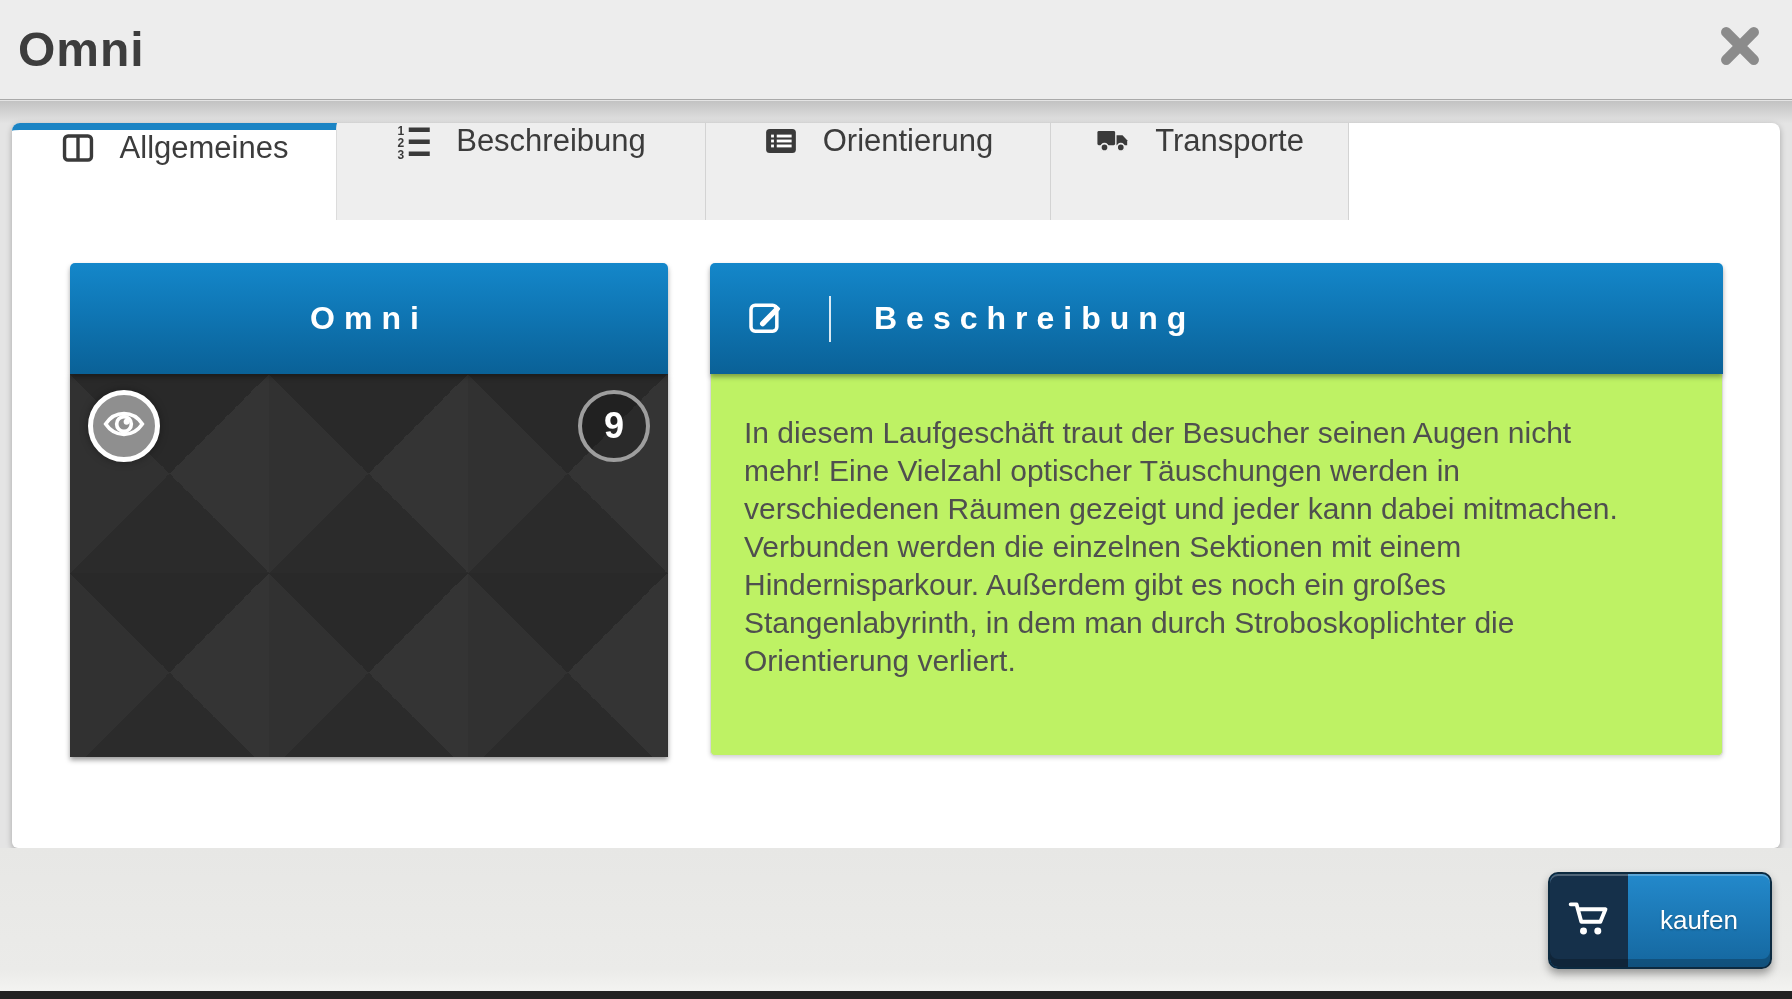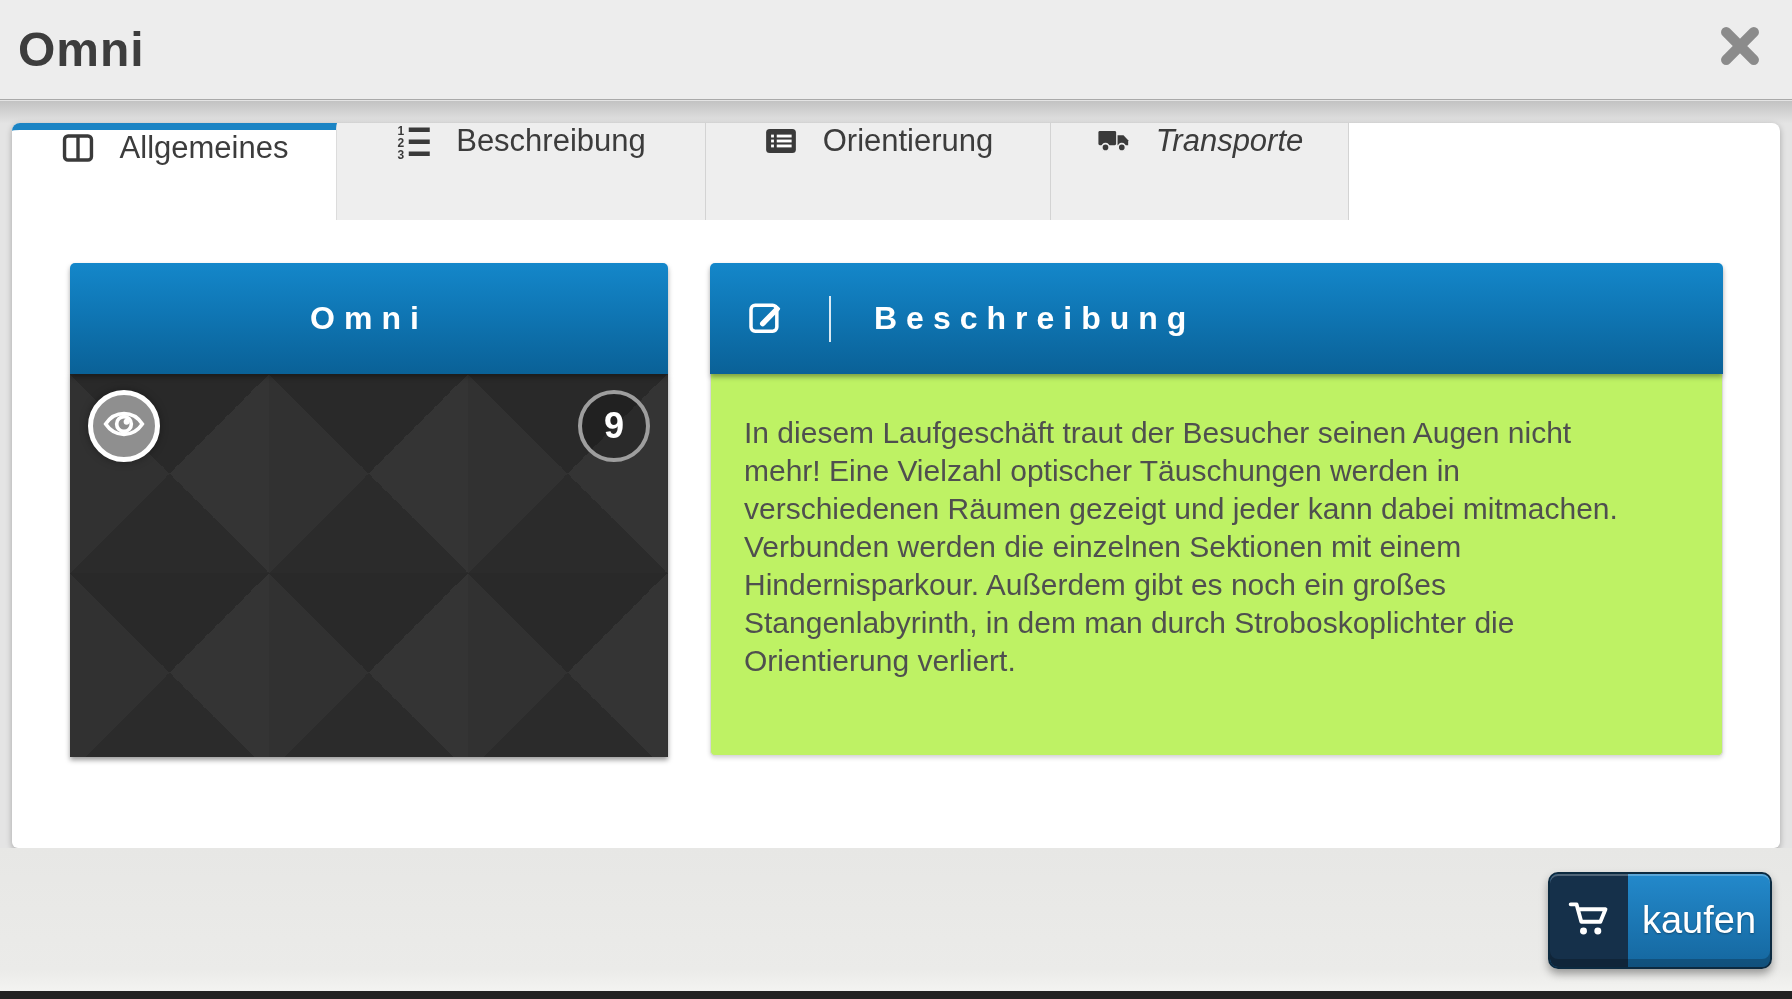--- a/index.html
+++ b/index.html
@@ -41,21 +41,21 @@
   
   .tabs { display:flex; height:97px; }
   .tab {
     display:flex; align-items:flex-start; justify-content:center; gap:24px;
     background:#eeeeee; border-right:1px solid #d3d3d3; cursor:pointer;
     font-size:31px; color:#3c3c3c;
   }
   .tab-1 { width:325px; }
   .tab-2 { width:369px; }
   .tab-3 { width:345px; }
-  .tab-4 { width:298px;font-style:italic; }
+  .tab-4 { width:298px; }
   .tab.active {
     background:#ffffff; border-top:7px solid #1b84c4;
     border-right:1px solid #dcdcdc; border-top-left-radius:8px;
   }
   .tab .ticon { width:36px; height:36px; display:flex; align-items:center; justify-content:center; }
 
   
   .content { position:relative; height:628px; }
 
   
@@ -134,21 +134,21 @@
     content:""; position:absolute; inset:0; border-radius:8px;
     box-shadow:inset 0 -8px 0 rgba(0,0,0,.22), inset 0 2px 0 rgba(255,255,255,.25);
     pointer-events:none;
   }
   .buy-icon-seg {
     width:78px; height:100%; background:#15304a;
     display:flex; align-items:center; justify-content:center;
   }
   .buy-label-seg {
     flex:1; display:flex; align-items:center; justify-content:center;
-    color:#ffffff; font-size:38px; text-shadow:0 1px 2px rgba(0,0,0,.35);border-radius:16px;
+    color:#ffffff; font-size:26px; text-shadow:0 1px 2px rgba(0,0,0,.35);border-radius:16px;
   }
 </style>
 </head>
 <body>
 
 <div class="modal-header">
   <div class="modal-title">Omni</div>
   <div class="close-btn">
     <span>
       <svg width="46" height="46" viewBox="0 0 40 40">

